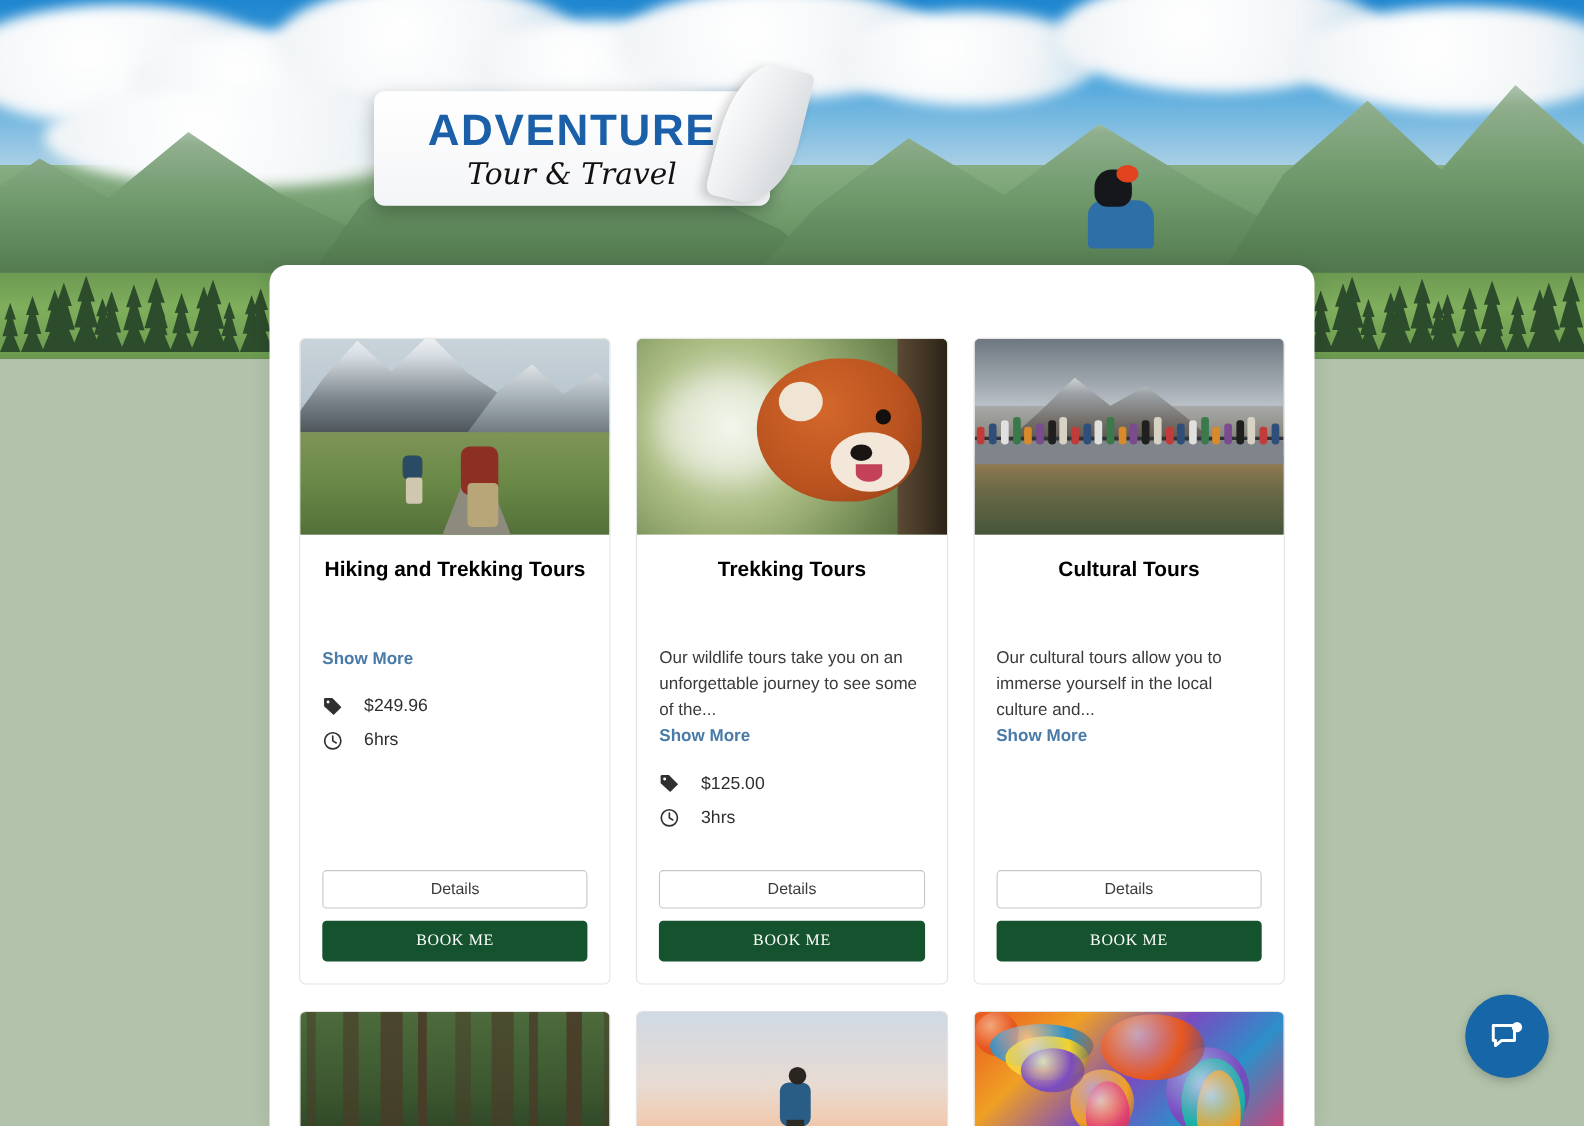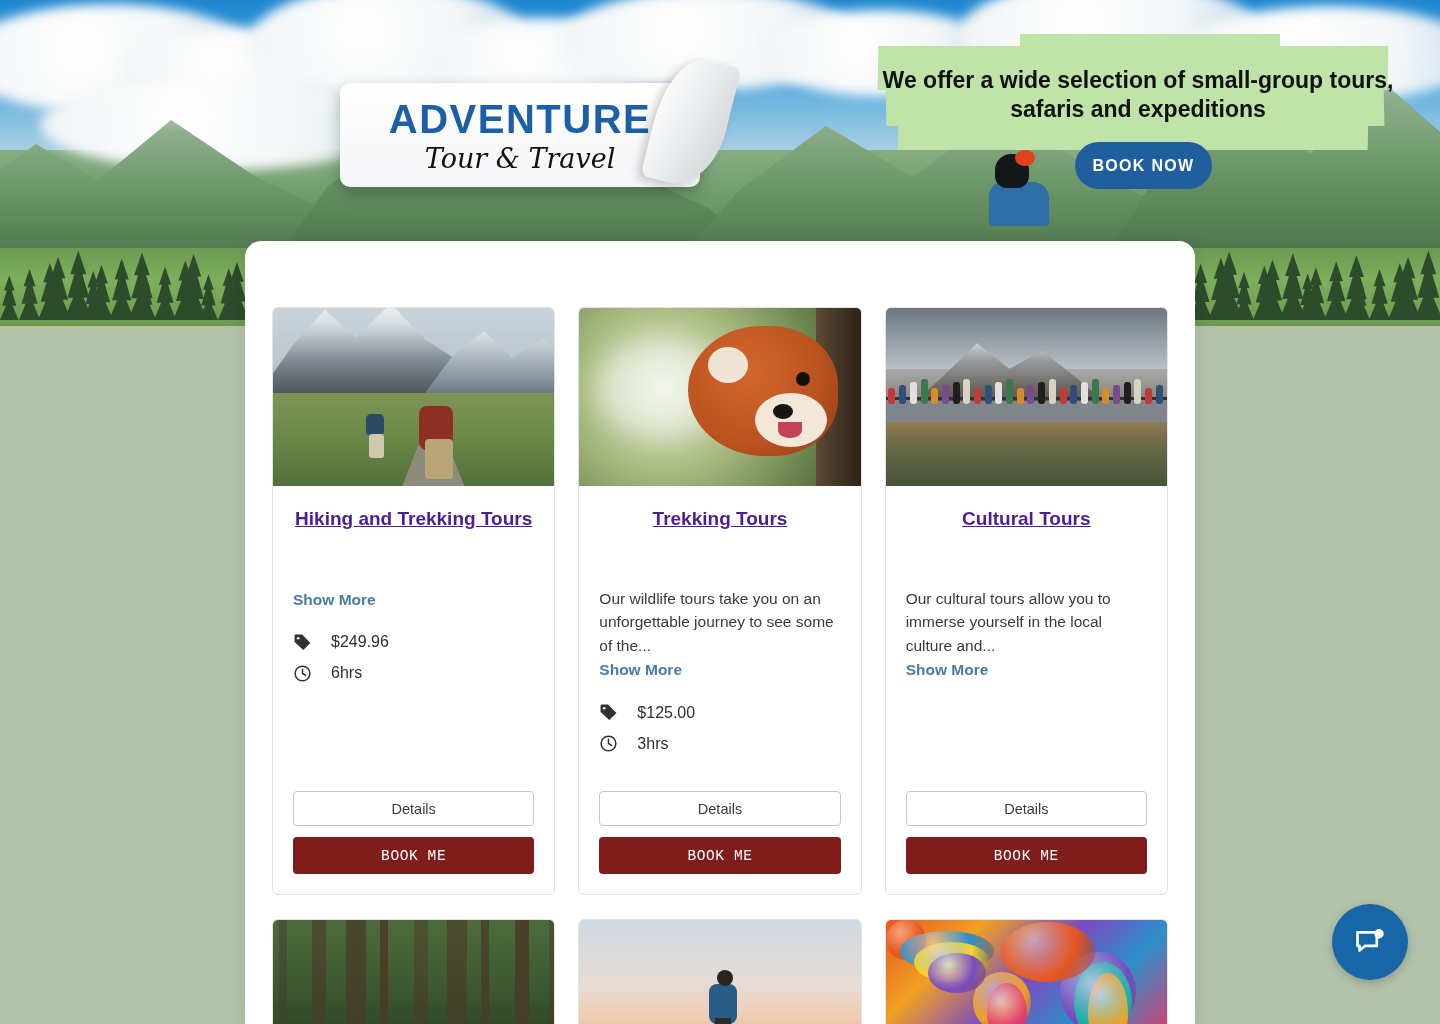--- a/index.html
+++ b/index.html
@@ -214,43 +214,43 @@
   .img-sunset { background: linear-gradient(to bottom, #cfd9e4 0%, #e8dbd3 55%, #f0cdb4 80%, #e8b99b 100%); }
   .img-sunset .hiker { position: absolute; left: 46%; bottom: 0; width: 30px; height: 70px; }
   .img-sunset .hpack { position: absolute; left: 0; top: 14px; width: 28px; height: 40px; background: #2a5d86; border-radius: 8px; }
   .img-sunset .hhead { position: absolute; left: 8px; top: 0; width: 16px; height: 16px; background: #2a2520; border-radius: 50%; }
   .img-sunset .hlegs { position: absolute; left: 6px; bottom: 0; width: 16px; height: 22px; background: #2e2a26; }
   .img-craft { background: linear-gradient(135deg, #e8571f 0%, #f0a024 25%, #7a4bc0 50%, #2d8fc9 72%, #e03a6d 100%); }
   .img-craft .o { position: absolute; border-radius: 50%; }
 
   .card-body { padding: 22px 20px 20px 20px; display: flex; flex-direction: column; flex: 1; }
   .card-title {
-    text-align: center; font-size: 19px; font-weight: bold; color: #4c1d95;
-    line-height: 1.2; margin-bottom: 56px; text-decoration: underline;
+    text-align: center; font-size: 19px; font-weight: bold; color: #000000;
+    line-height: 1.2; margin-bottom: 56px;
   }
   .card-desc { font-size: 15.5px; color: #3a3a3a; line-height: 1.52; }
   .show-more {
     margin-top: 4px; font-size: 15.5px; font-weight: bold; color: #4a7ba8;
     cursor: pointer; display: inline-block; width: fit-content;
   }
   .meta { margin-top: 24px; display: flex; flex-direction: column; gap: 12px; }
   .meta-row { display: flex; align-items: center; gap: 19px; }
   .meta-row .txt { font-size: 16px; color: #2e2e2e; }
   .icon { width: 19px; height: 19px; display: block; flex: none; }
 
   .actions { margin-top: auto; padding-top: 38px; display: flex; flex-direction: column; gap: 11px; }
   .btn-details {
     height: 35px; border: 1px solid #c6c6c6; border-radius: 4px;
     background: #fff; color: #3c3c3c; font-size: 14.5px; cursor: pointer;
     font-family: "Liberation Sans", sans-serif;
   }
   .btn-book {
     height: 37px; border: none; border-radius: 4px;
-    background: #7f1d1d; color: #fff; font-size: 14.5px; letter-spacing: 0.6px;
-    cursor: pointer; font-family: Liberation Mono, monospace;
+    background: #14532d; color: #fff; font-size: 14.5px; letter-spacing: 0.6px;
+    cursor: pointer; font-family: Liberation Serif, serif;
   }
 
   .grid-row2 { padding: 24px 27px 0 27px; display: grid; grid-template-columns: repeat(3, 1fr); gap: 23px; }
   .card-sm { background:#fff; border:1px solid #e3e3e3; border-radius: 6px; overflow: hidden; }
   .card-sm .card-img { height: 120px; }
 
   
   .chat {
     position: absolute; right: 32px; bottom: 44px;
     width: 76px; height: 76px; border-radius: 50%;
@@ -381,35 +381,27 @@
           <div class="tree" style="left:1414px;height:69.44px;width:28.68px;"></div>
         </div>
     </div>
 
     <div class="logo-tag">
       <div class="logo-main">ADVENTURE</div>
       <div class="logo-sub">Tour &amp; Travel</div>
     </div>
     <div class="curl"></div>
 
-    <div class="tagline-wrap">
-      <div class="hl hl-top"></div>
-      <div class="hl hl1"></div>
-      <div class="hl hl2"></div>
-      <div class="hl hl3"></div>
-      <div class="tagline">We offer a wide selection of small-group tours, safaris and expeditions</div>
-    </div>
 
     <div class="climber">
       <div class="jacket"></div>
       <div class="beanie"></div>
       <div class="pom"></div>
     </div>
 
-    <button class="book-now">BOOK NOW</button>
   </div>
 
   <div class="panel">
 
     <div class="grid">
 
       <div class="card">
         <div class="card-img img-hike">
           <div class="m"></div>
           <div class="m2"></div>

